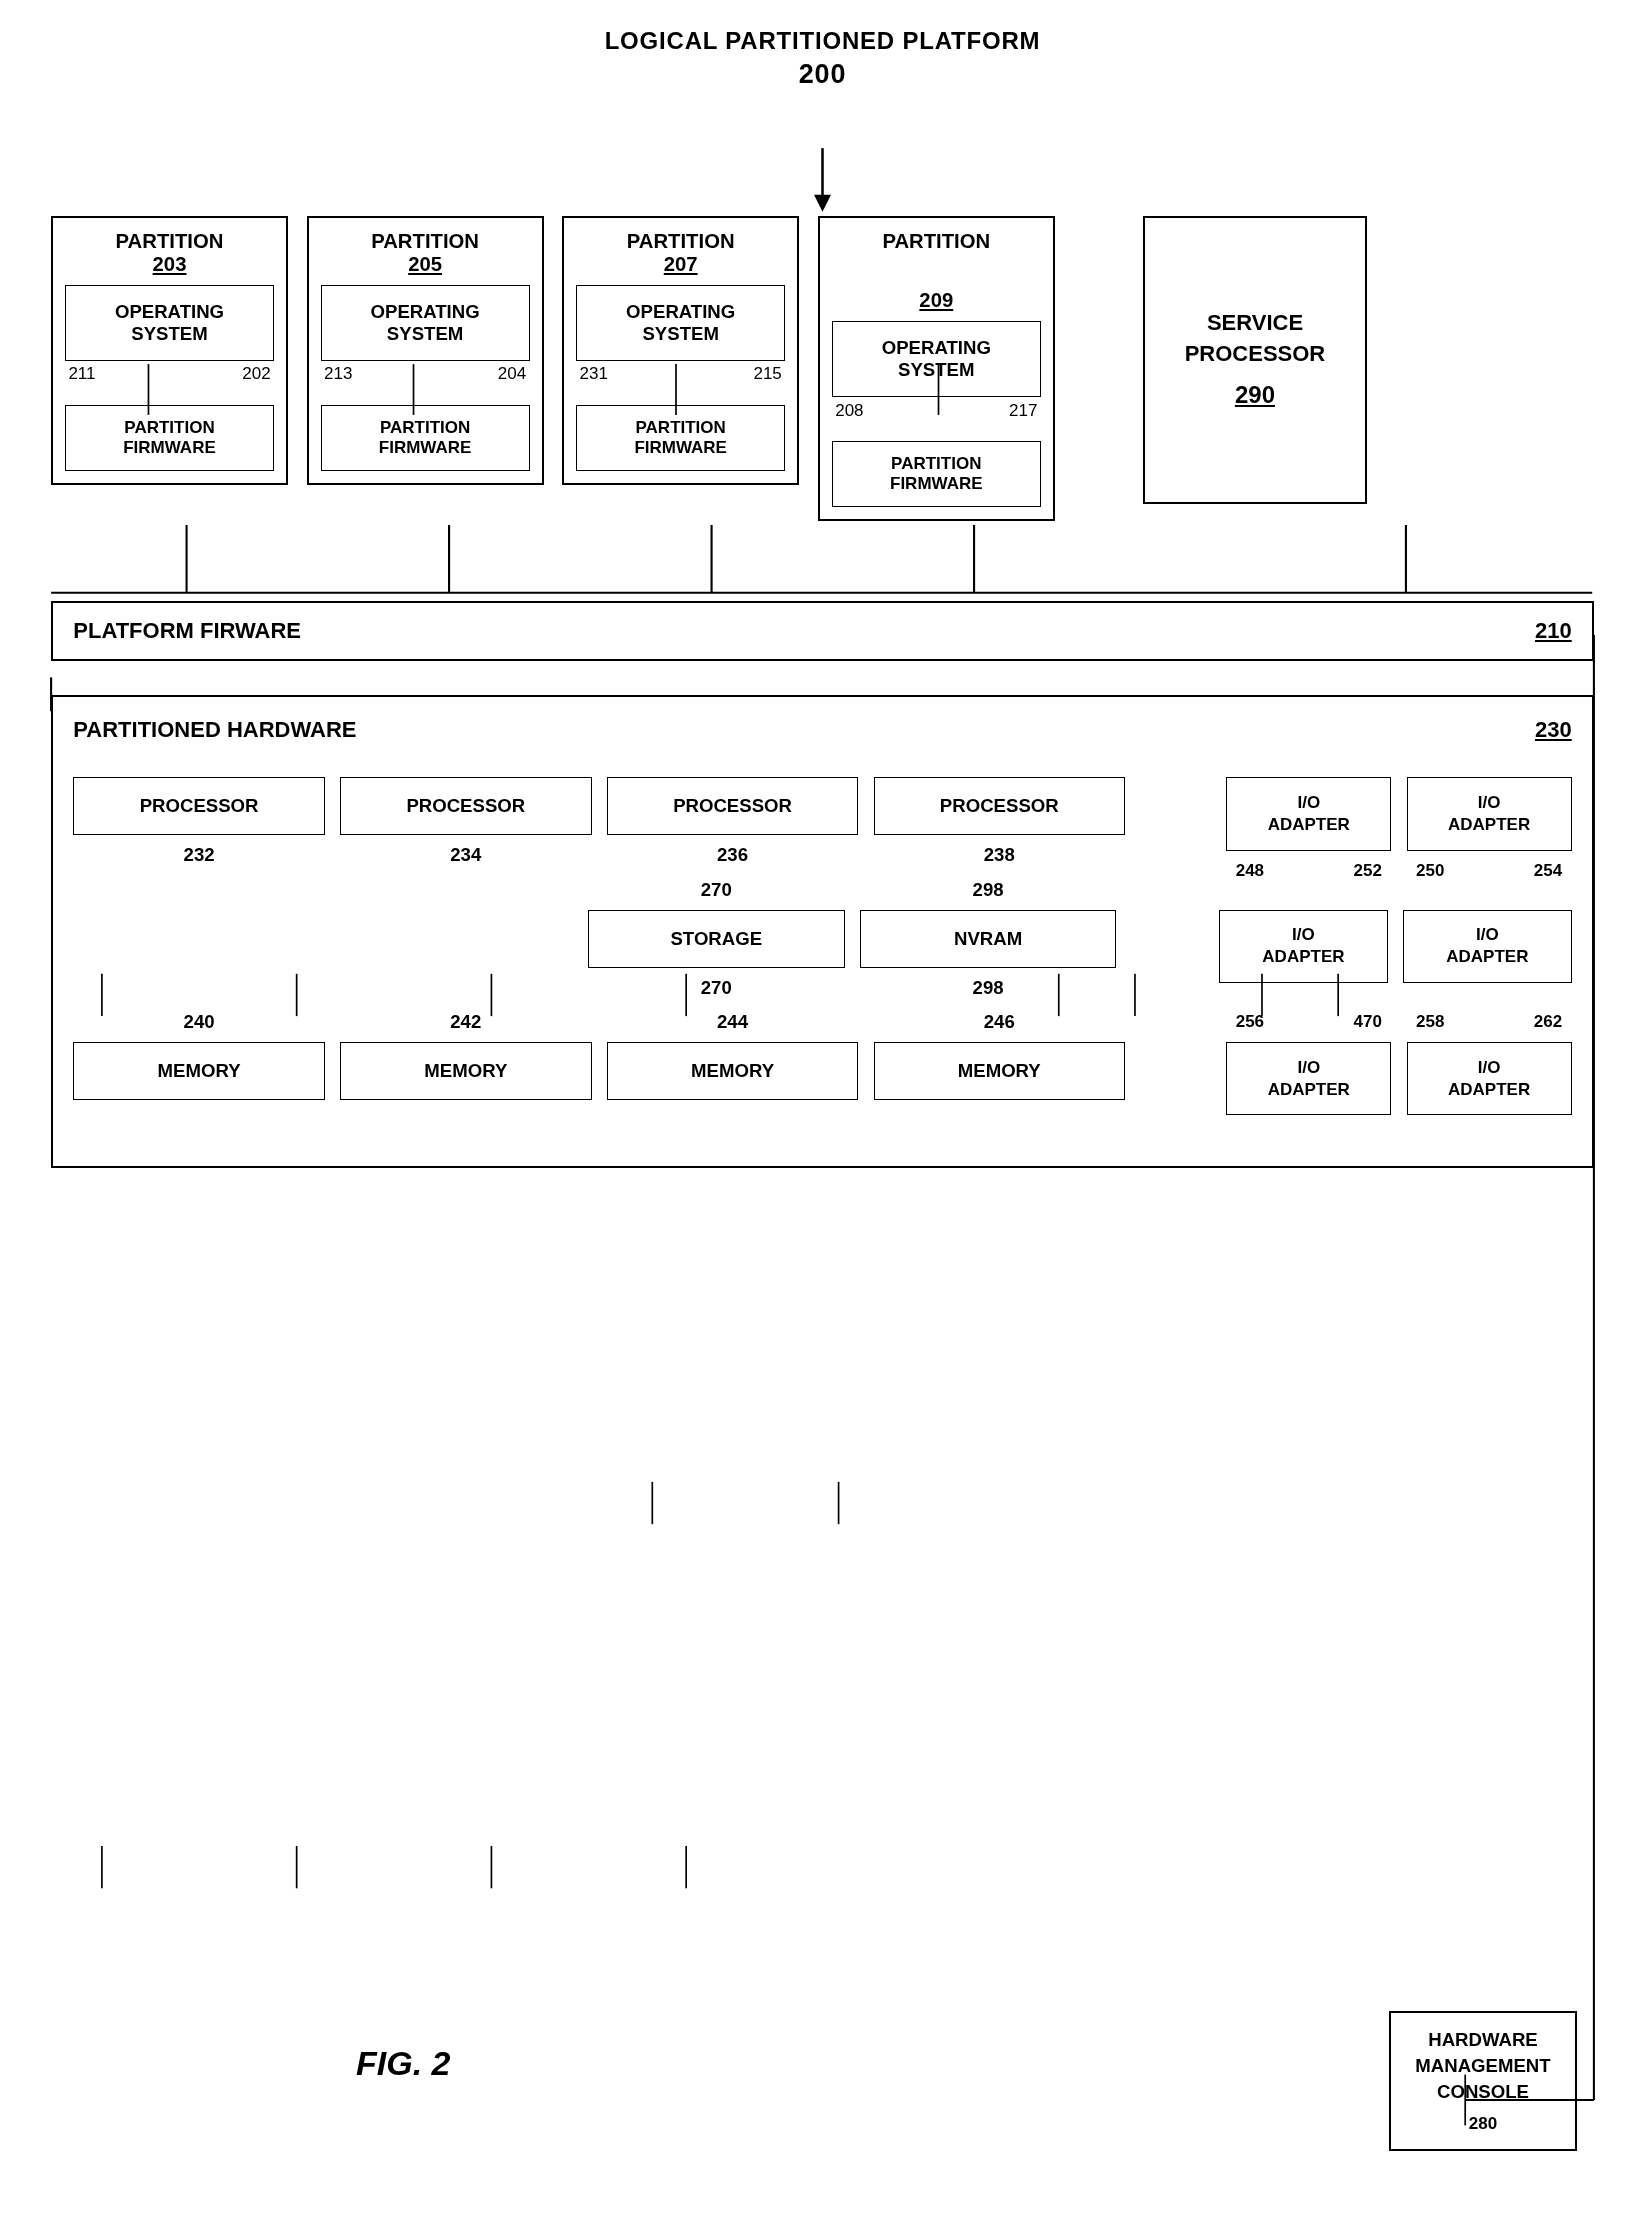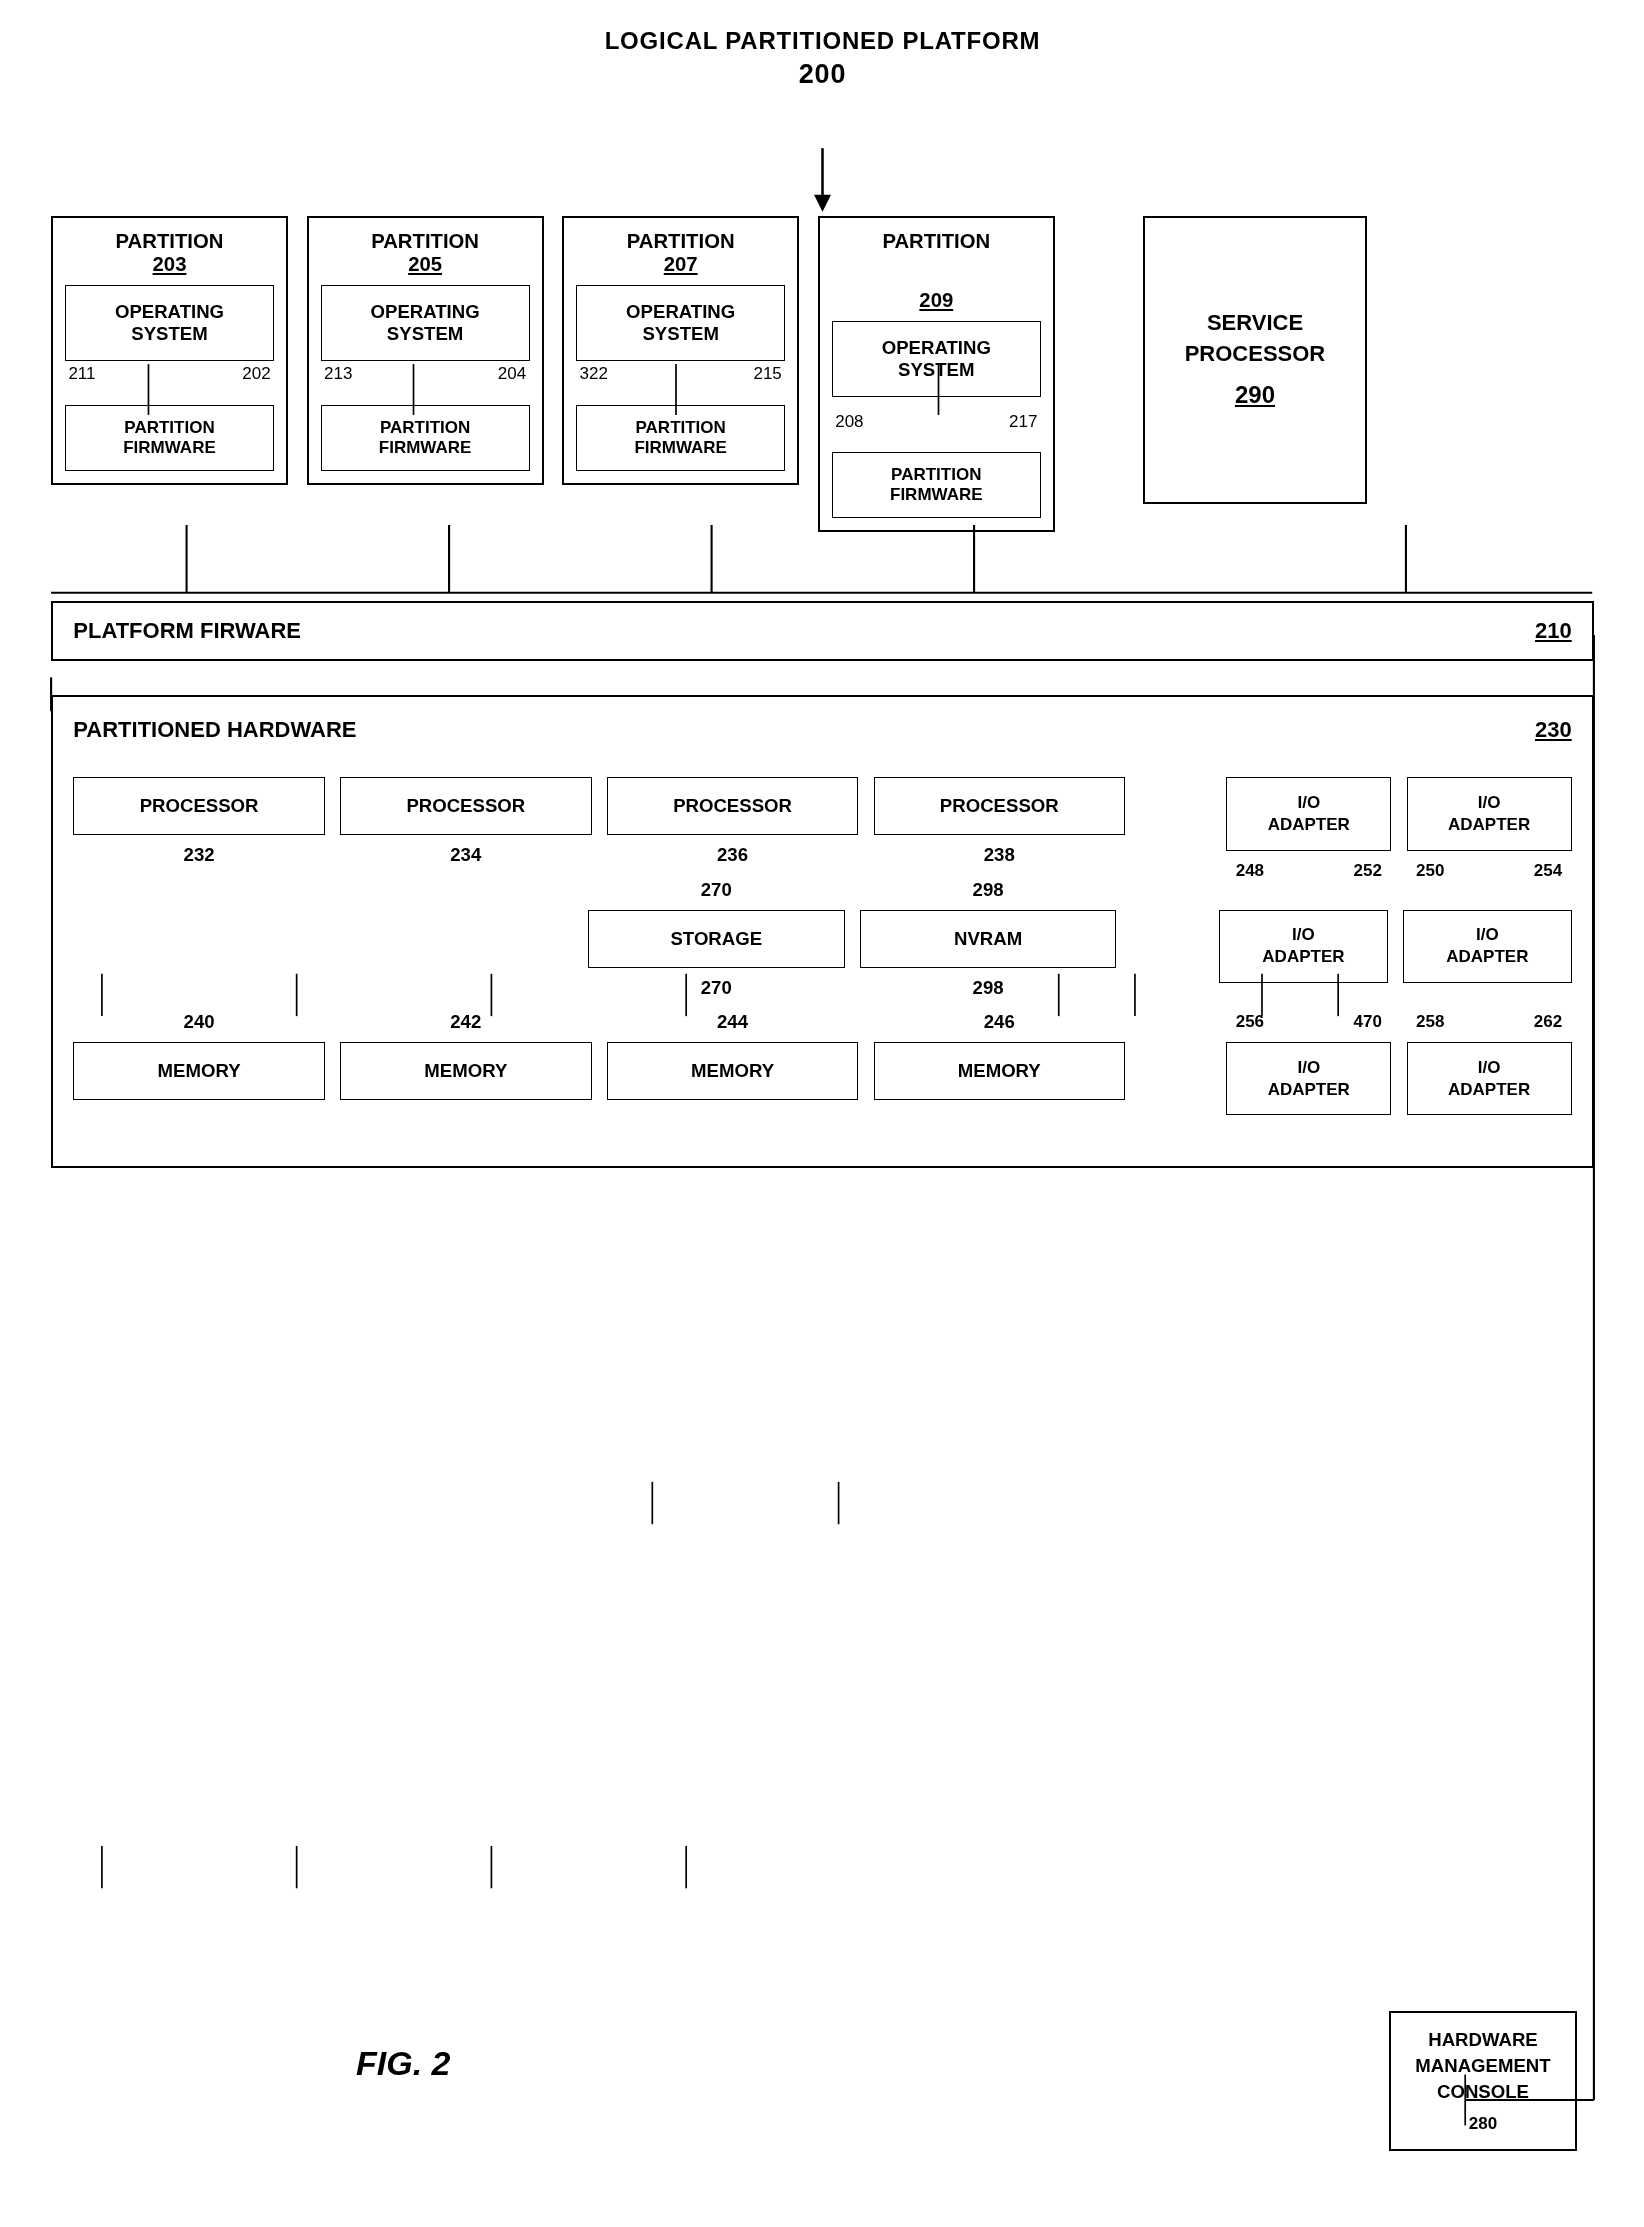--- a/index.html
+++ b/index.html
@@ -128,31 +128,31 @@
         <span>204</span>
       </div>
       <div style="border:1.7px solid #000;text-align:center;padding:12px 6.8px;font-size:17px;font-weight:bold;margin-top:20.3px;">PARTITION<br>FIRMWARE</div>
     </div>
 
     <div style="border:2.5px solid #000; width:237px; padding:12px; position:relative;">
       <div style="font-size:20.3px;font-weight:bold;text-align:center;">PARTITION</div>
       <div style="text-align:center;font-size:20.3px;font-weight:bold;text-decoration:underline;">207</div>
       <div style="border:1.7px solid #000;text-align:center;padding:15.2px 6.8px;font-size:18.6px;font-weight:bold;margin-top:8.5px;">OPERATING<br>SYSTEM</div>
       <div style="display:flex;justify-content:space-between;padding:0 3.4px;font-size:17px;margin-top:3.4px;">
-        <span>322</span>
+        <span>231</span>
         <span>215</span>
       </div>
       <div style="border:1.7px solid #000;text-align:center;padding:12px 6.8px;font-size:17px;font-weight:bold;margin-top:20.3px;">PARTITION<br>FIRMWARE</div>
     </div>
 
     <div style="border:2.5px solid #000; width:237px; padding:12px; position:relative;">
       <div style="font-size:20.3px;font-weight:bold;text-align:center;">PARTITION</div>
       <div style="text-align:center;font-size:20.3px;font-weight:bold;text-decoration:underline;margin-top:36px;">209</div>
       <div style="border:1.7px solid #000;text-align:center;padding:15.2px 6.8px;font-size:18.6px;font-weight:bold;margin-top:8.5px;">OPERATING<br>SYSTEM</div>
-      <div style="display:flex;justify-content:space-between;padding:0 3.4px;font-size:17px;margin-top:15px;">
+      <div style="display:flex;justify-content:space-between;padding:0 3.4px;font-size:17px;margin-top:4px;">
         <span>208</span>
         <span>217</span>
       </div>
       <div style="border:1.7px solid #000;text-align:center;padding:12px 6.8px;font-size:17px;font-weight:bold;margin-top:20.3px;">PARTITION<br>FIRMWARE</div>
     </div>
 
     <div style="width:51px;"></div>
 
     <div style="border:2.5px solid #000;width:224px;min-height:288px;padding:17px 12px;text-align:center;font-size:22px;font-weight:bold;line-height:1.4;display:flex;flex-direction:column;align-items:center;justify-content:center;">
       <span>SERVICE PROCESSOR</span>

